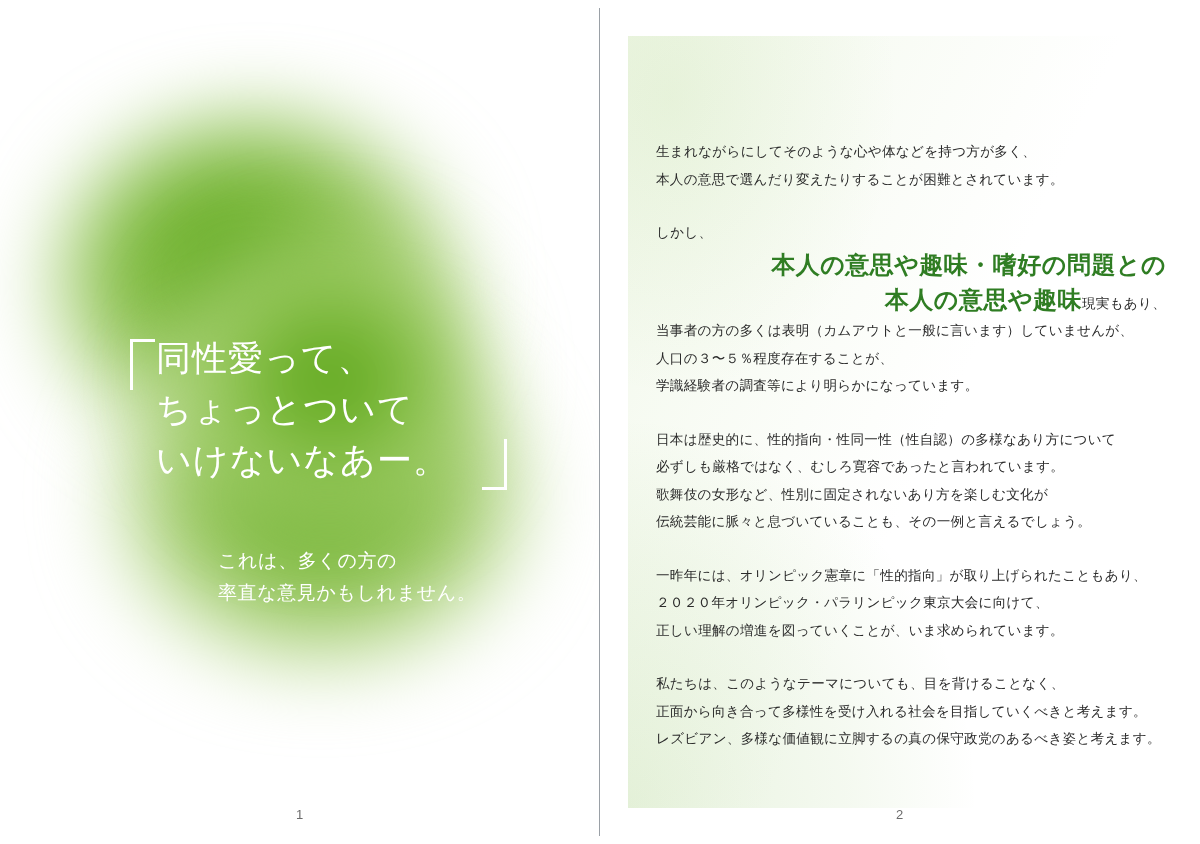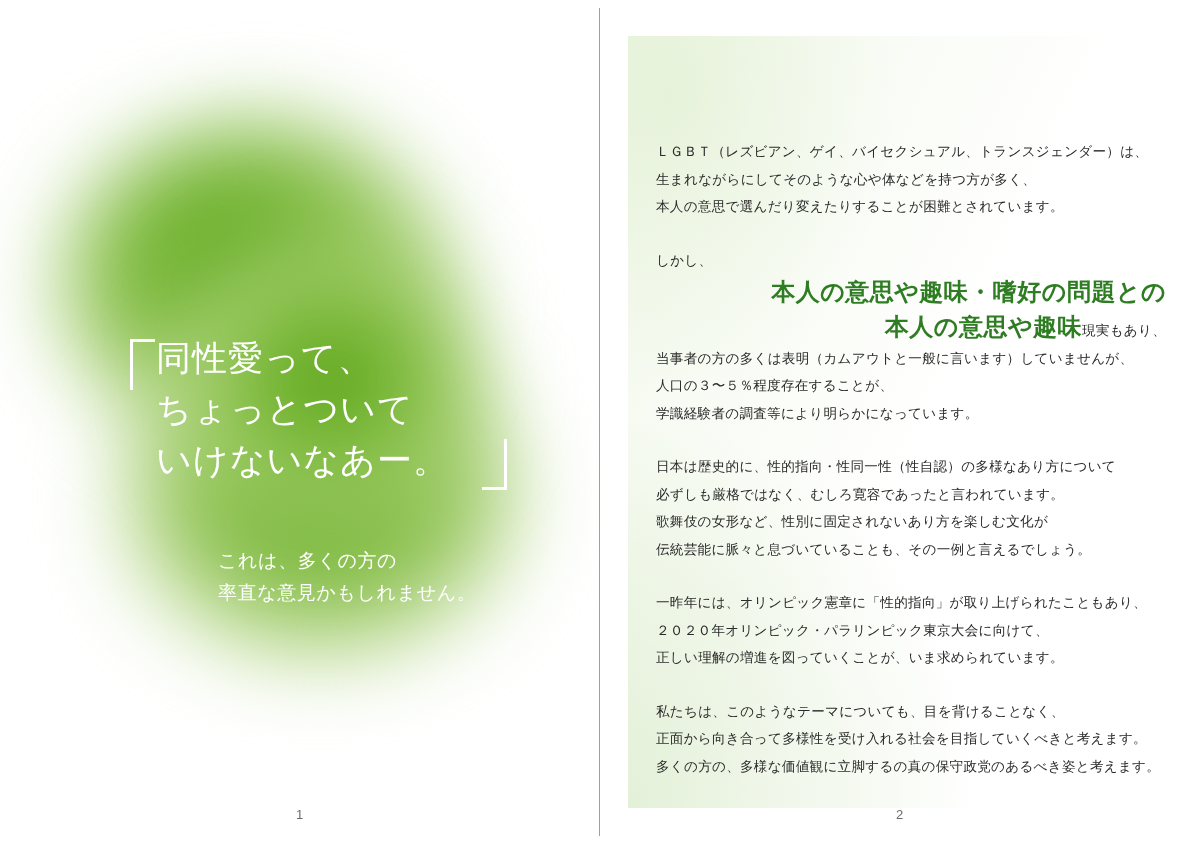--- a/index.html
+++ b/index.html
@@ -204,21 +204,20 @@
     <div class="pagenum">2</div>
   </div>
 
   <div class="divider"></div>
 
   <div class="right-bg"></div>
 
   <div class="body-copy">
 
     <p>
-      <span class="line">ＬＧＢＴ（レズビアン、ゲイ、バイセクシュアル、トランスジェンダー）は、</span>
       <span class="line">生まれながらにしてそのような心や体などを持つ方が多く、</span>
       <span class="line">本人の意思で選んだり変えたりすることが困難とされています。</span>
     </p>
 
     <p class="emph-para">
       <span class="line">しかし、</span>
       <span class="big-wrap">
         <span class="line big">本人の意思や趣味・嗜好の問題との</span>
         <span class="line"><span class="big">本人の意思や趣味</span><span class="inline-normal">現実もあり、</span></span>
       </span>
@@ -236,18 +235,18 @@
 
     <p>
       <span class="line">一昨年には、オリンピック憲章に「性的指向」が取り上げられたこともあり、</span>
       <span class="line">２０２０年オリンピック・パラリンピック東京大会に向けて、</span>
       <span class="line">正しい理解の増進を図っていくことが、いま求められています。</span>
     </p>
 
     <p>
       <span class="line">私たちは、このようなテーマについても、目を背けることなく、</span>
       <span class="line">正面から向き合って多様性を受け入れる社会を目指していくべきと考えます。</span>
-      <span class="line">多くの方の、多様な価値観に立脚するの真の保守政党のあるべき姿と考えます。</span>
+      <span class="line">レズビアン、多様な価値観に立脚するの真の保守政党のあるべき姿と考えます。</span>
     </p>
 
   </div>
 
 </div>
 
 </body></html>

